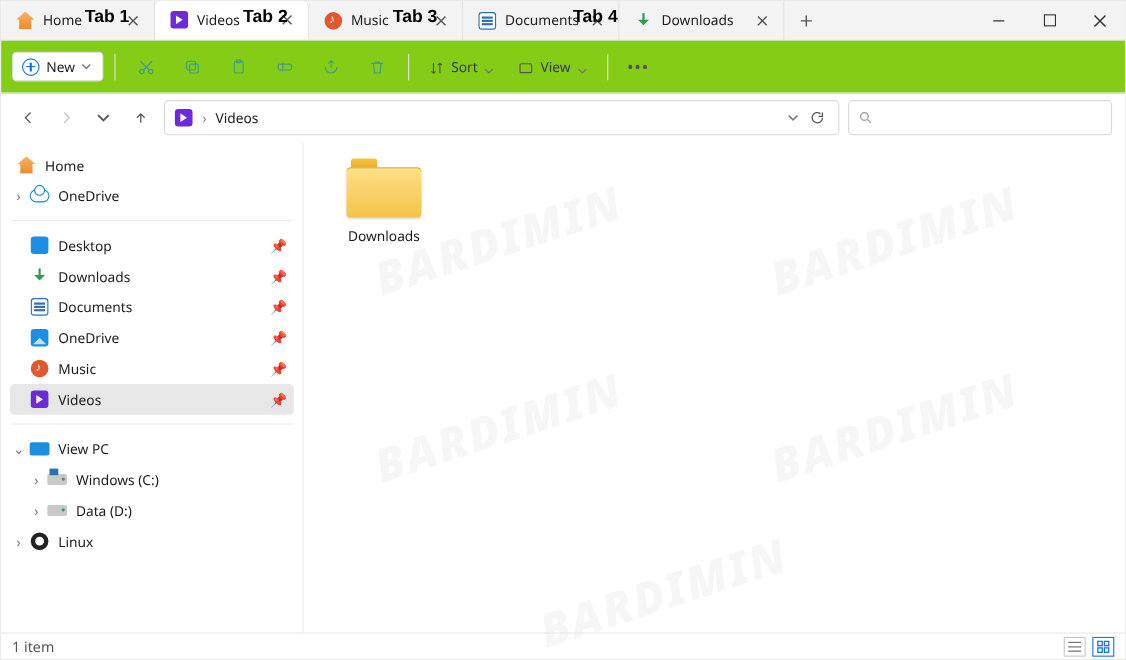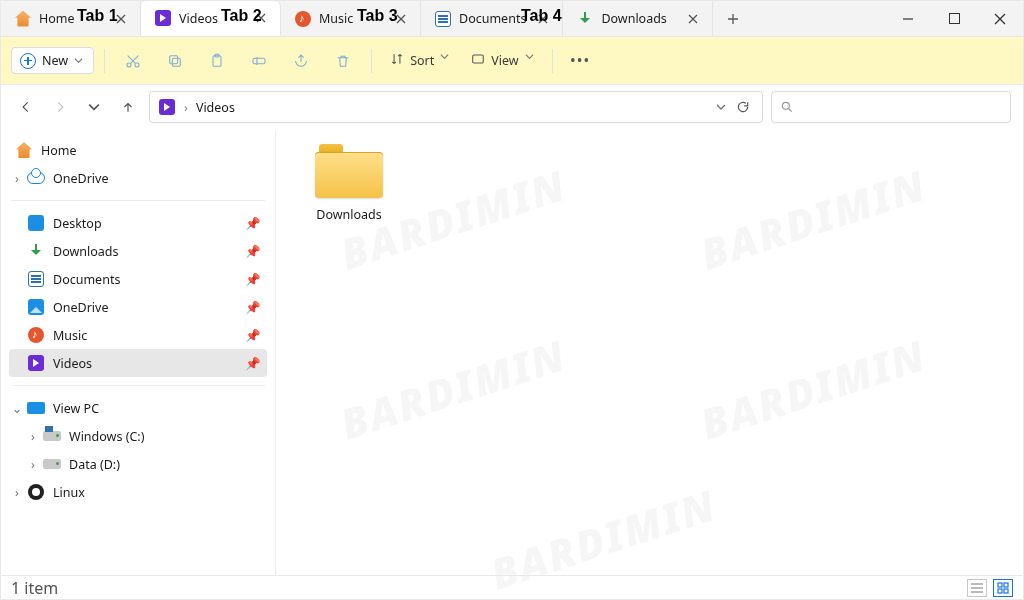--- a/index.html
+++ b/index.html
@@ -18,29 +18,29 @@
   .tab .close { width:18px; height:18px; display:flex; align-items:center; justify-content:center; border-radius:3px; }
   .tab.active { background:#fff; border-bottom:1px solid #fff; border-top-left-radius:6px; border-top-right-radius:6px; }
   .tab .icon { width:16px; height:16px; display:flex; align-items:center; justify-content:center; }
   .addtab { width:40px; display:flex; align-items:center; justify-content:center; }
   .spacer { flex:1; }
   .winbtns { display:flex; }
   .winbtn { width:46px; display:flex; align-items:center; justify-content:center; }
   .annot { position:absolute; top:6px; color:#000000; font-weight:800; font-size:16px; pointer-events:none; font-family:Arial,sans-serif; }
 
   
-  .toolbar { height:48px; background:#fef9c3; border-bottom:1px solid #ececec; display:flex; align-items:center; gap:6px; padding:0 10px; }
+  .toolbar { height:48px; background:#84cc16; border-bottom:1px solid #ececec; display:flex; align-items:center; gap:6px; padding:0 10px; }
   .newbtn { display:flex; align-items:center; gap:6px; border:1px solid #dcdcdc; border-radius:4px; padding:4px 10px 4px 8px; background:#fff; }
   .newbtn .plus { width:16px; height:16px; border:1.5px solid #1473e6; border-radius:50%; position:relative; }
   .newbtn .plus::before, .newbtn .plus::after { content:""; position:absolute; background:#1473e6; }
   .newbtn .plus::before { left:3px; right:3px; top:6px; height:1.5px; }
   .newbtn .plus::after  { top:3px; bottom:3px; left:6px; width:1.5px; }
   .tbicon { width:36px; height:32px; display:flex; align-items:center; justify-content:center; border-radius:4px; color:#1473e6; opacity:.55; }
   .tbsep { width:1px; height:24px; background:#e2e2e2; margin:0 4px; }
-  .tbtext { display:flex; align-items:flex-start; gap:6px; padding:4px 8px; border-radius:4px; color:#3a3a3a; }
+  .tbtext { display:flex; align-items:flex-end; gap:6px; padding:4px 8px; border-radius:4px; color:#3a3a3a; }
 
   
   .addressrow { height:44px; display:flex; align-items:center; padding:6px 12px; gap:8px; }
   .navbtn { width:26px; height:26px; display:flex; align-items:center; justify-content:center; border-radius:4px; color:#555;}
   .navbtn.dis { color:#c1c1c1; }
   .breadcrumb { flex:1; height:32px; border:1px solid #d9d9d9; border-radius:4px; display:flex; align-items:center; padding:0 8px; gap:8px; }
   .breadcrumb .bc-icon { width:18px; height:18px; display:flex; align-items:center; justify-content:center; }
   .breadcrumb .bc-sep { color:#888; }
   .breadcrumb .bc-tail { margin-left:auto; display:flex; gap:2px; align-items:center; }
   .searchbox { width:240px; height:32px; border:1px solid #d9d9d9; border-radius:4px; display:flex; align-items:center; padding:0 8px; gap:8px; color:#888; }
@@ -58,21 +58,21 @@
   .navitem .ico { width:18px; height:18px; display:flex; align-items:center; justify-content:center; }
 
   .content { flex:1; position:relative; padding:14px 18px; }
   .folder-item { width:110px; text-align:center; }
   .folder-item .fname { margin-top:8px; }
   .folder-graphic { width:68px; height:54px; margin:0 auto; position:relative; }
   .folder-graphic .tab { position:absolute; top:0; left:4px; width:24px; height:10px; background:linear-gradient(#f4c249,#e9ad1e); border-radius:3px 3px 0 0; border:none; padding:0; min-width:0; }
   .folder-graphic .body { position:absolute; top:8px; left:0; right:0; bottom:0; background:linear-gradient(#ffe08a,#f4c249); border-radius:4px; box-shadow:0 1px 0 #d8a520 inset, 0 1px 2px rgba(0,0,0,.15); }
 
   
-  .status { position:absolute; left:0; right:0; bottom:0; height:24px; border-top:1px solid #e8e8e8; display:flex; align-items:center; padding:0 10px; font-size:16px; color:#555;}
+  .status { position:absolute; left:0; right:0; bottom:0; height:24px; border-top:1px solid #e8e8e8; display:flex; align-items:center; padding:0 10px; font-size:13px; color:#555;}
   .status .right { margin-left:auto; display:flex; gap:6px;}
   .viewsw { width:20px; height:18px; border:1px solid #c9c9c9; display:flex; align-items:center; justify-content:center; }
   .viewsw.active { border-color:#1473e6; color:#1473e6; }
 
   
   .sq { width:14px; height:14px; border:1.3px solid currentColor; }
   svg { display:block; }
 
   
   .chip { width:16px; height:16px; border-radius:3px; }

